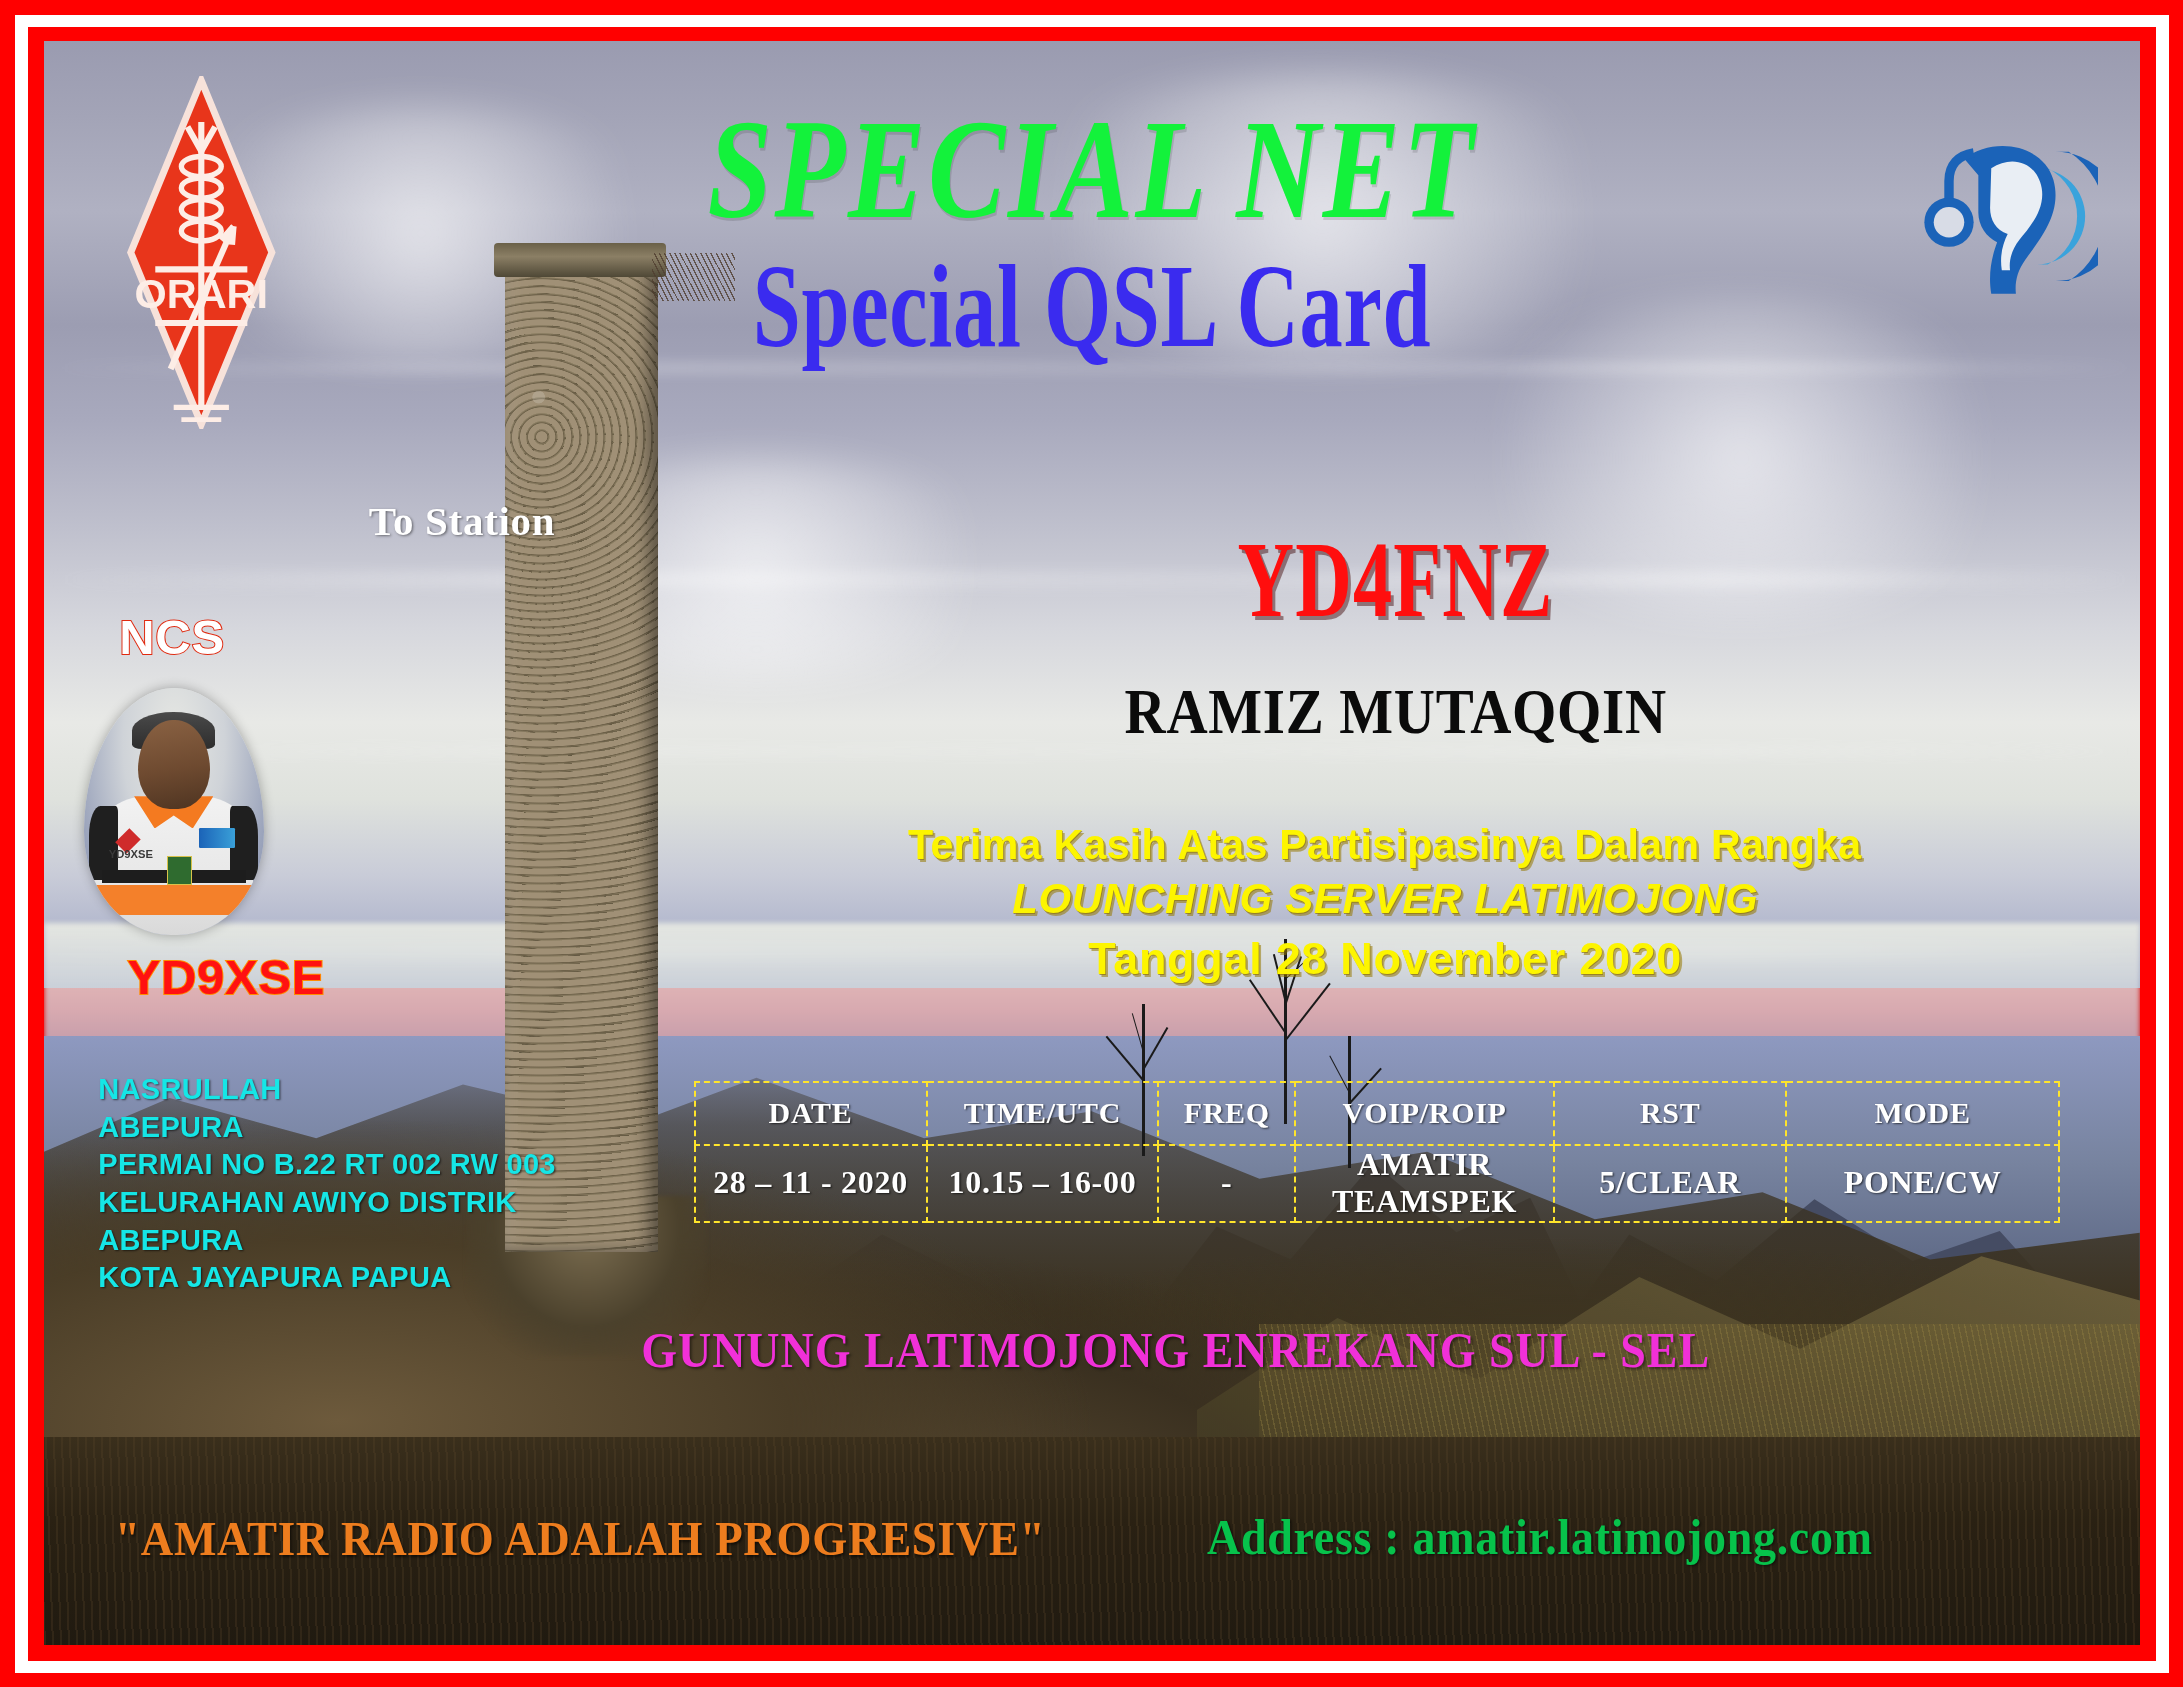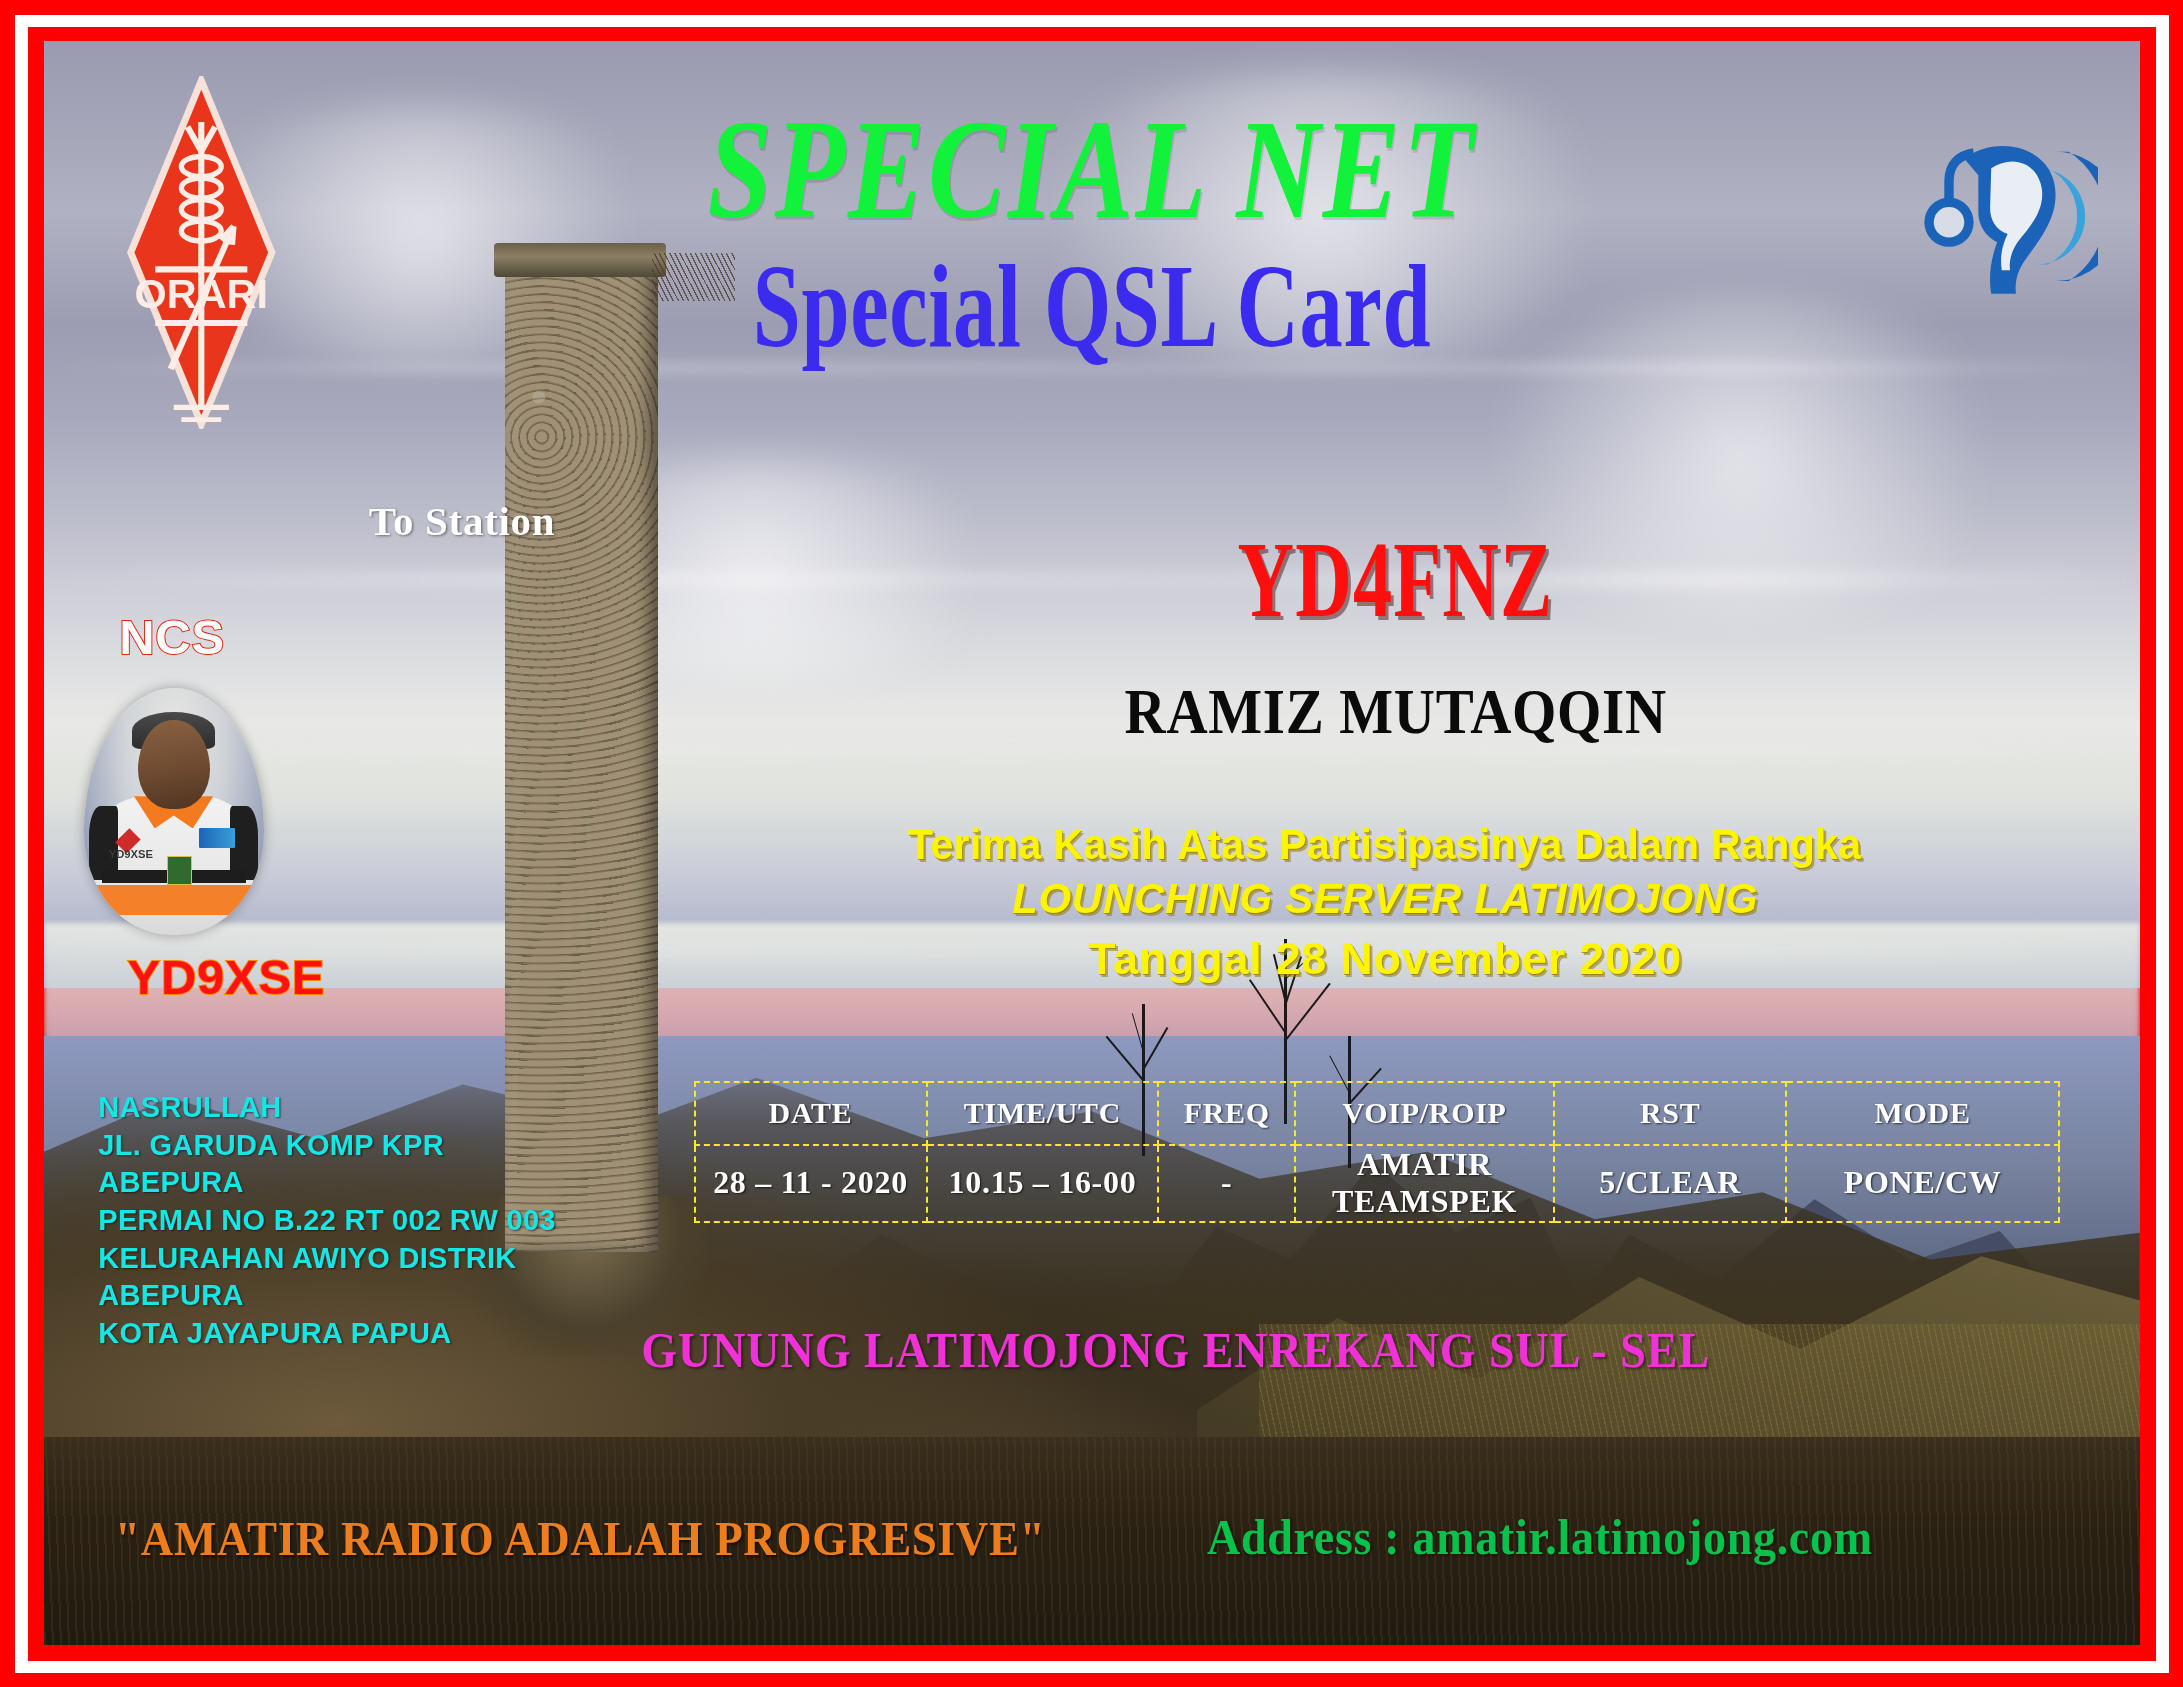--- a/index.html
+++ b/index.html
@@ -232,21 +232,20 @@
     font-size:49px;color:#FF1111;letter-spacing:0.7px;
     -webkit-text-stroke:2px #FF8C00;paint-order:stroke fill;
   }
 
   
   .address{
     position:absolute;left:2.6%;top:64.2%;
     font-family:"Liberation Sans",sans-serif;font-weight:bold;
     font-size:29px;line-height:1.30;color:#15E6E6;letter-spacing:0.3px;
     text-shadow:1.3px 1.3px 2px rgba(0,0,0,.55);
-    margin-top:18px;
   }
   .address div{white-space:nowrap;}
 
   
   .qso-table{
     position:absolute;left:31.0%;top:64.8%;width:65.2%;
     border-collapse:collapse;
     border:2.6px dashed #FFE52B;
   }
   .qso-table td,.qso-table th{
@@ -417,21 +416,20 @@
           <div class="p-tag"></div>
           <div class="p-hair"></div>
           <div class="p-head"></div>
           <div class="p-callsign-txt">YD9XSE</div>
         </div>
 
         <div class="ncs-call">YD9XSE</div>
 
         <div class="address">
           <div>NASRULLAH</div>
-          <div>JL. GARUDA KOMP KPR</div>
           <div>ABEPURA</div>
           <div>PERMAI NO B.22 RT 002 RW 003</div>
           <div>KELURAHAN AWIYO DISTRIK</div>
           <div>ABEPURA</div>
           <div>KOTA JAYAPURA PAPUA</div>
         </div>
 
         <table class="qso-table">
           <thead>
             <tr>

